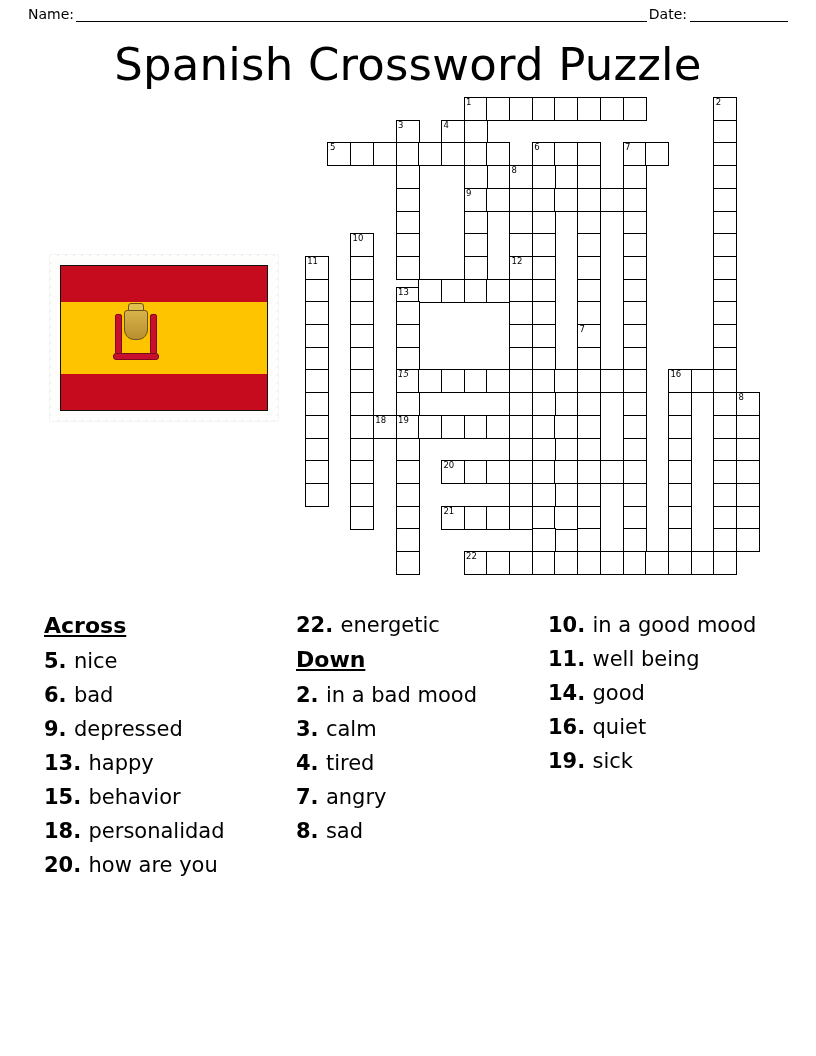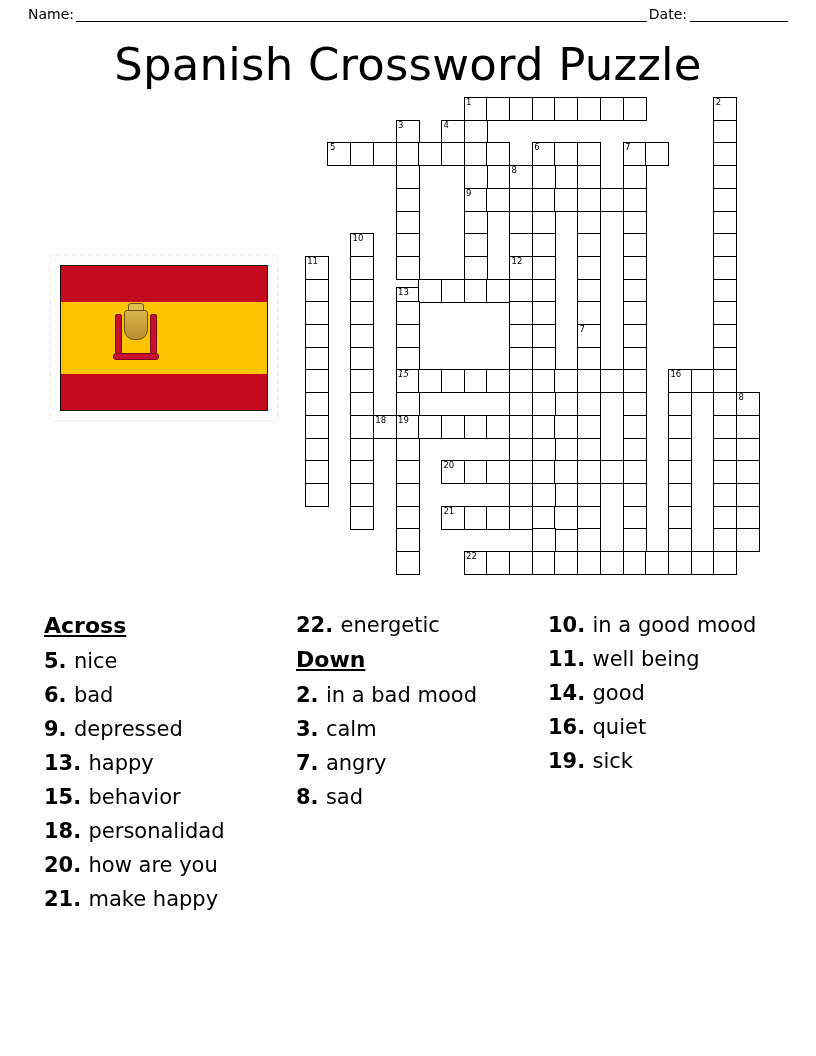--- a/index.html
+++ b/index.html
@@ -564,27 +564,27 @@
 <div class="clues">
   <div class="clue-col" id="col1">
       <div class="clue-head">Across</div>
       <div class="clue-line"><span class="clue-num">5. </span><span class="clue-txt">nice</span></div>
       <div class="clue-line"><span class="clue-num">6. </span><span class="clue-txt">bad</span></div>
       <div class="clue-line"><span class="clue-num">9. </span><span class="clue-txt">depressed</span></div>
       <div class="clue-line"><span class="clue-num">13. </span><span class="clue-txt">happy</span></div>
       <div class="clue-line"><span class="clue-num">15. </span><span class="clue-txt">behavior</span></div>
       <div class="clue-line"><span class="clue-num">18. </span><span class="clue-txt">personalidad</span></div>
       <div class="clue-line"><span class="clue-num">20. </span><span class="clue-txt">how are you</span></div>
-      <div class="clue-line"><span class="clue-num">21. </span><span class="clue-txt">make happy</span></div>
     </div>
   <div class="clue-col" id="col2">
       <div class="clue-line"><span class="clue-num">22. </span><span class="clue-txt">energetic</span></div>
       <div class="clue-head">Down</div>
       <div class="clue-line"><span class="clue-num">2. </span><span class="clue-txt">in a bad mood</span></div>
       <div class="clue-line"><span class="clue-num">3. </span><span class="clue-txt">calm</span></div>
+      <div class="clue-line"><span class="clue-num">4. </span><span class="clue-txt">tired</span></div>
       <div class="clue-line"><span class="clue-num">7. </span><span class="clue-txt">angry</span></div>
       <div class="clue-line"><span class="clue-num">8. </span><span class="clue-txt">sad</span></div>
     </div>
   <div class="clue-col" id="col3">
       <div class="clue-line"><span class="clue-num">10. </span><span class="clue-txt">in a good mood</span></div>
       <div class="clue-line"><span class="clue-num">11. </span><span class="clue-txt">well being</span></div>
       <div class="clue-line"><span class="clue-num">14. </span><span class="clue-txt">good</span></div>
       <div class="clue-line"><span class="clue-num">16. </span><span class="clue-txt">quiet</span></div>
       <div class="clue-line"><span class="clue-num">19. </span><span class="clue-txt">sick</span></div>
     </div>

